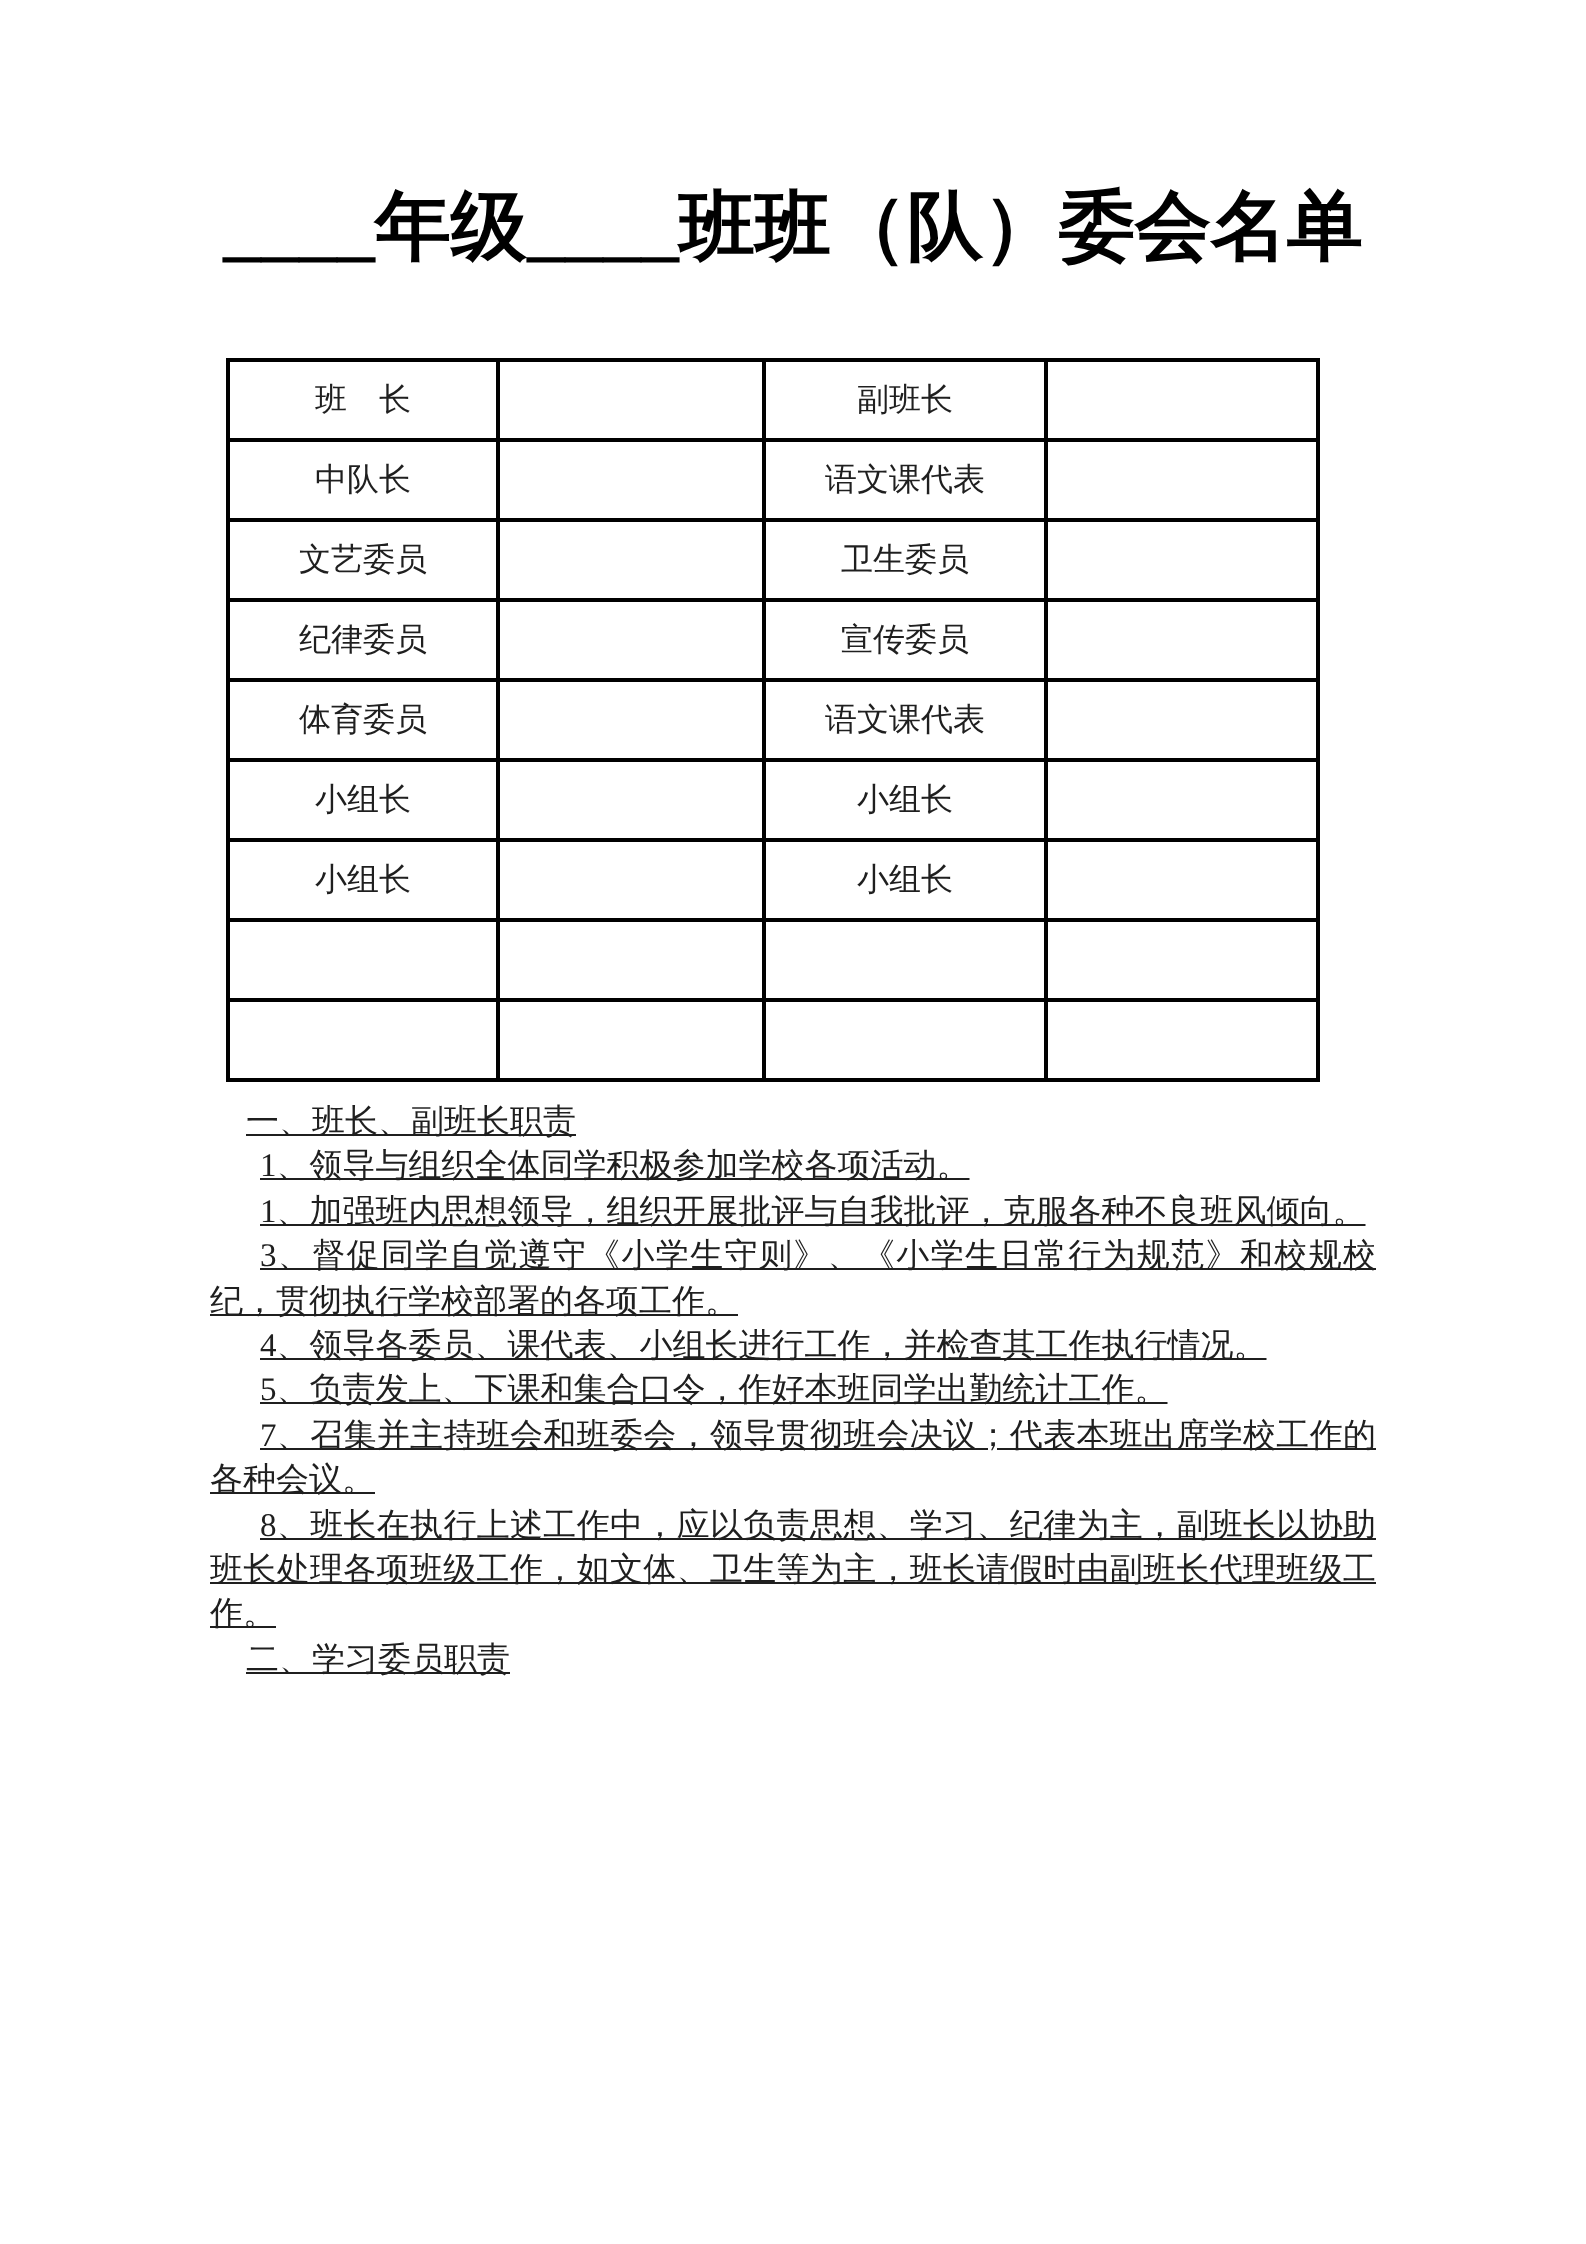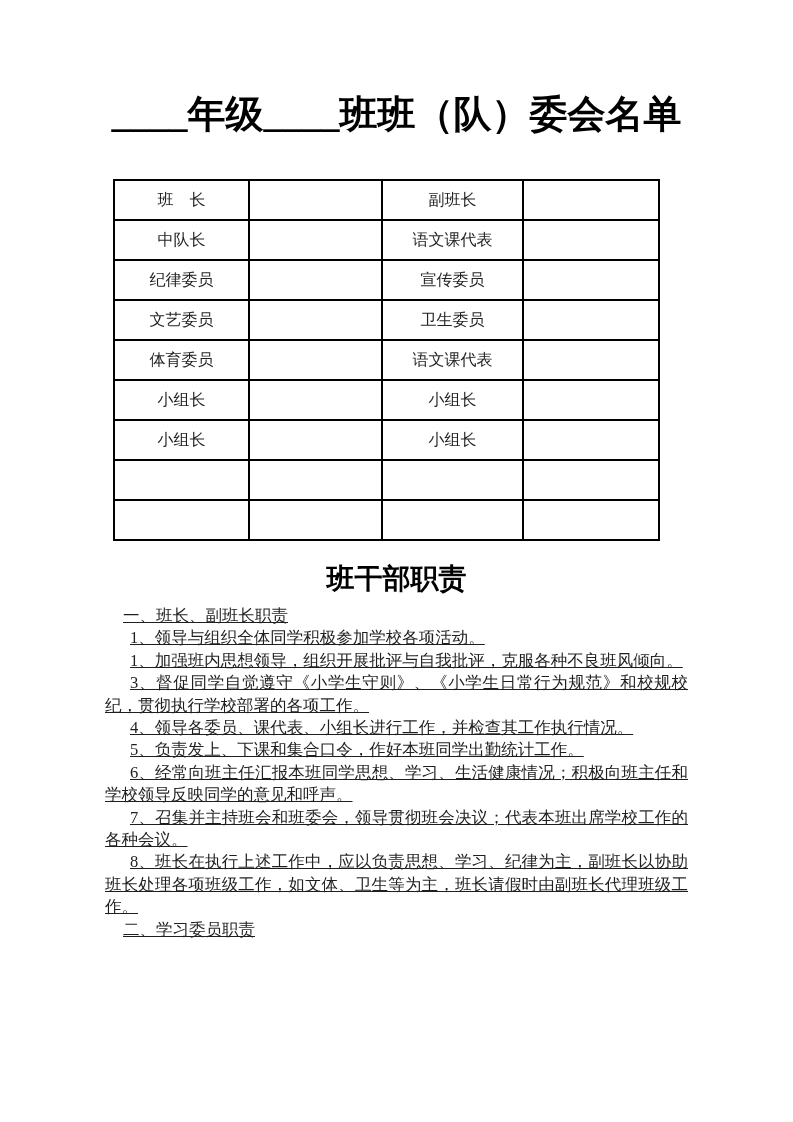--- a/index.html
+++ b/index.html
@@ -84,29 +84,29 @@
           <td>副班长</td>
           <td></td>
         </tr>
         <tr>
           <td>中队长</td>
           <td></td>
           <td>语文课代表</td>
           <td></td>
         </tr>
         <tr>
+          <td>文艺委员</td>
+          <td></td>
+          <td>卫生委员</td>
+          <td></td>
+        </tr>
+        <tr>
           <td>纪律委员</td>
           <td></td>
           <td>宣传委员</td>
-          <td></td>
-        </tr>
-        <tr>
-          <td>文艺委员</td>
-          <td></td>
-          <td>卫生委员</td>
           <td></td>
         </tr>
         <tr>
           <td>体育委员</td>
           <td></td>
           <td>语文课代表</td>
           <td></td>
         </tr>
         <tr>
           <td>小组长</td>
@@ -128,28 +128,26 @@
         </tr>
         <tr>
           <td></td>
           <td></td>
           <td></td>
           <td></td>
         </tr>
       </tbody>
   </table>
 
-  <h2 class="duties-heading">班干部职责</h2>
 
   <div class="duties-body">
       <p class="section">一、班长、副班长职责</p>
       <p class="item">1、领导与组织全体同学积极参加学校各项活动。</p>
       <p class="item">1、加强班内思想领导，组织开展批评与自我批评，克服各种不良班风倾向。</p>
       <p class="item">3、督促同学自觉遵守《小学生守则》、《小学生日常行为规范》和校规校纪，贯彻执行学校部署的各项工作。</p>
       <p class="item">4、领导各委员、课代表、小组长进行工作，并检查其工作执行情况。</p>
       <p class="item">5、负责发上、下课和集合口令，作好本班同学出勤统计工作。</p>
-      <p class="item">6、经常向班主任汇报本班同学思想、学习、生活健康情况；积极向班主任和学校领导反映同学的意见和呼声。</p>
       <p class="item">7、召集并主持班会和班委会，领导贯彻班会决议；代表本班出席学校工作的各种会议。</p>
       <p class="item">8、班长在执行上述工作中，应以负责思想、学习、纪律为主，副班长以协助班长处理各项班级工作，如文体、卫生等为主，班长请假时由副班长代理班级工作。</p>
       <p class="section">二、学习委员职责</p>
     </div>
 
 </div>
 
 </body></html>

